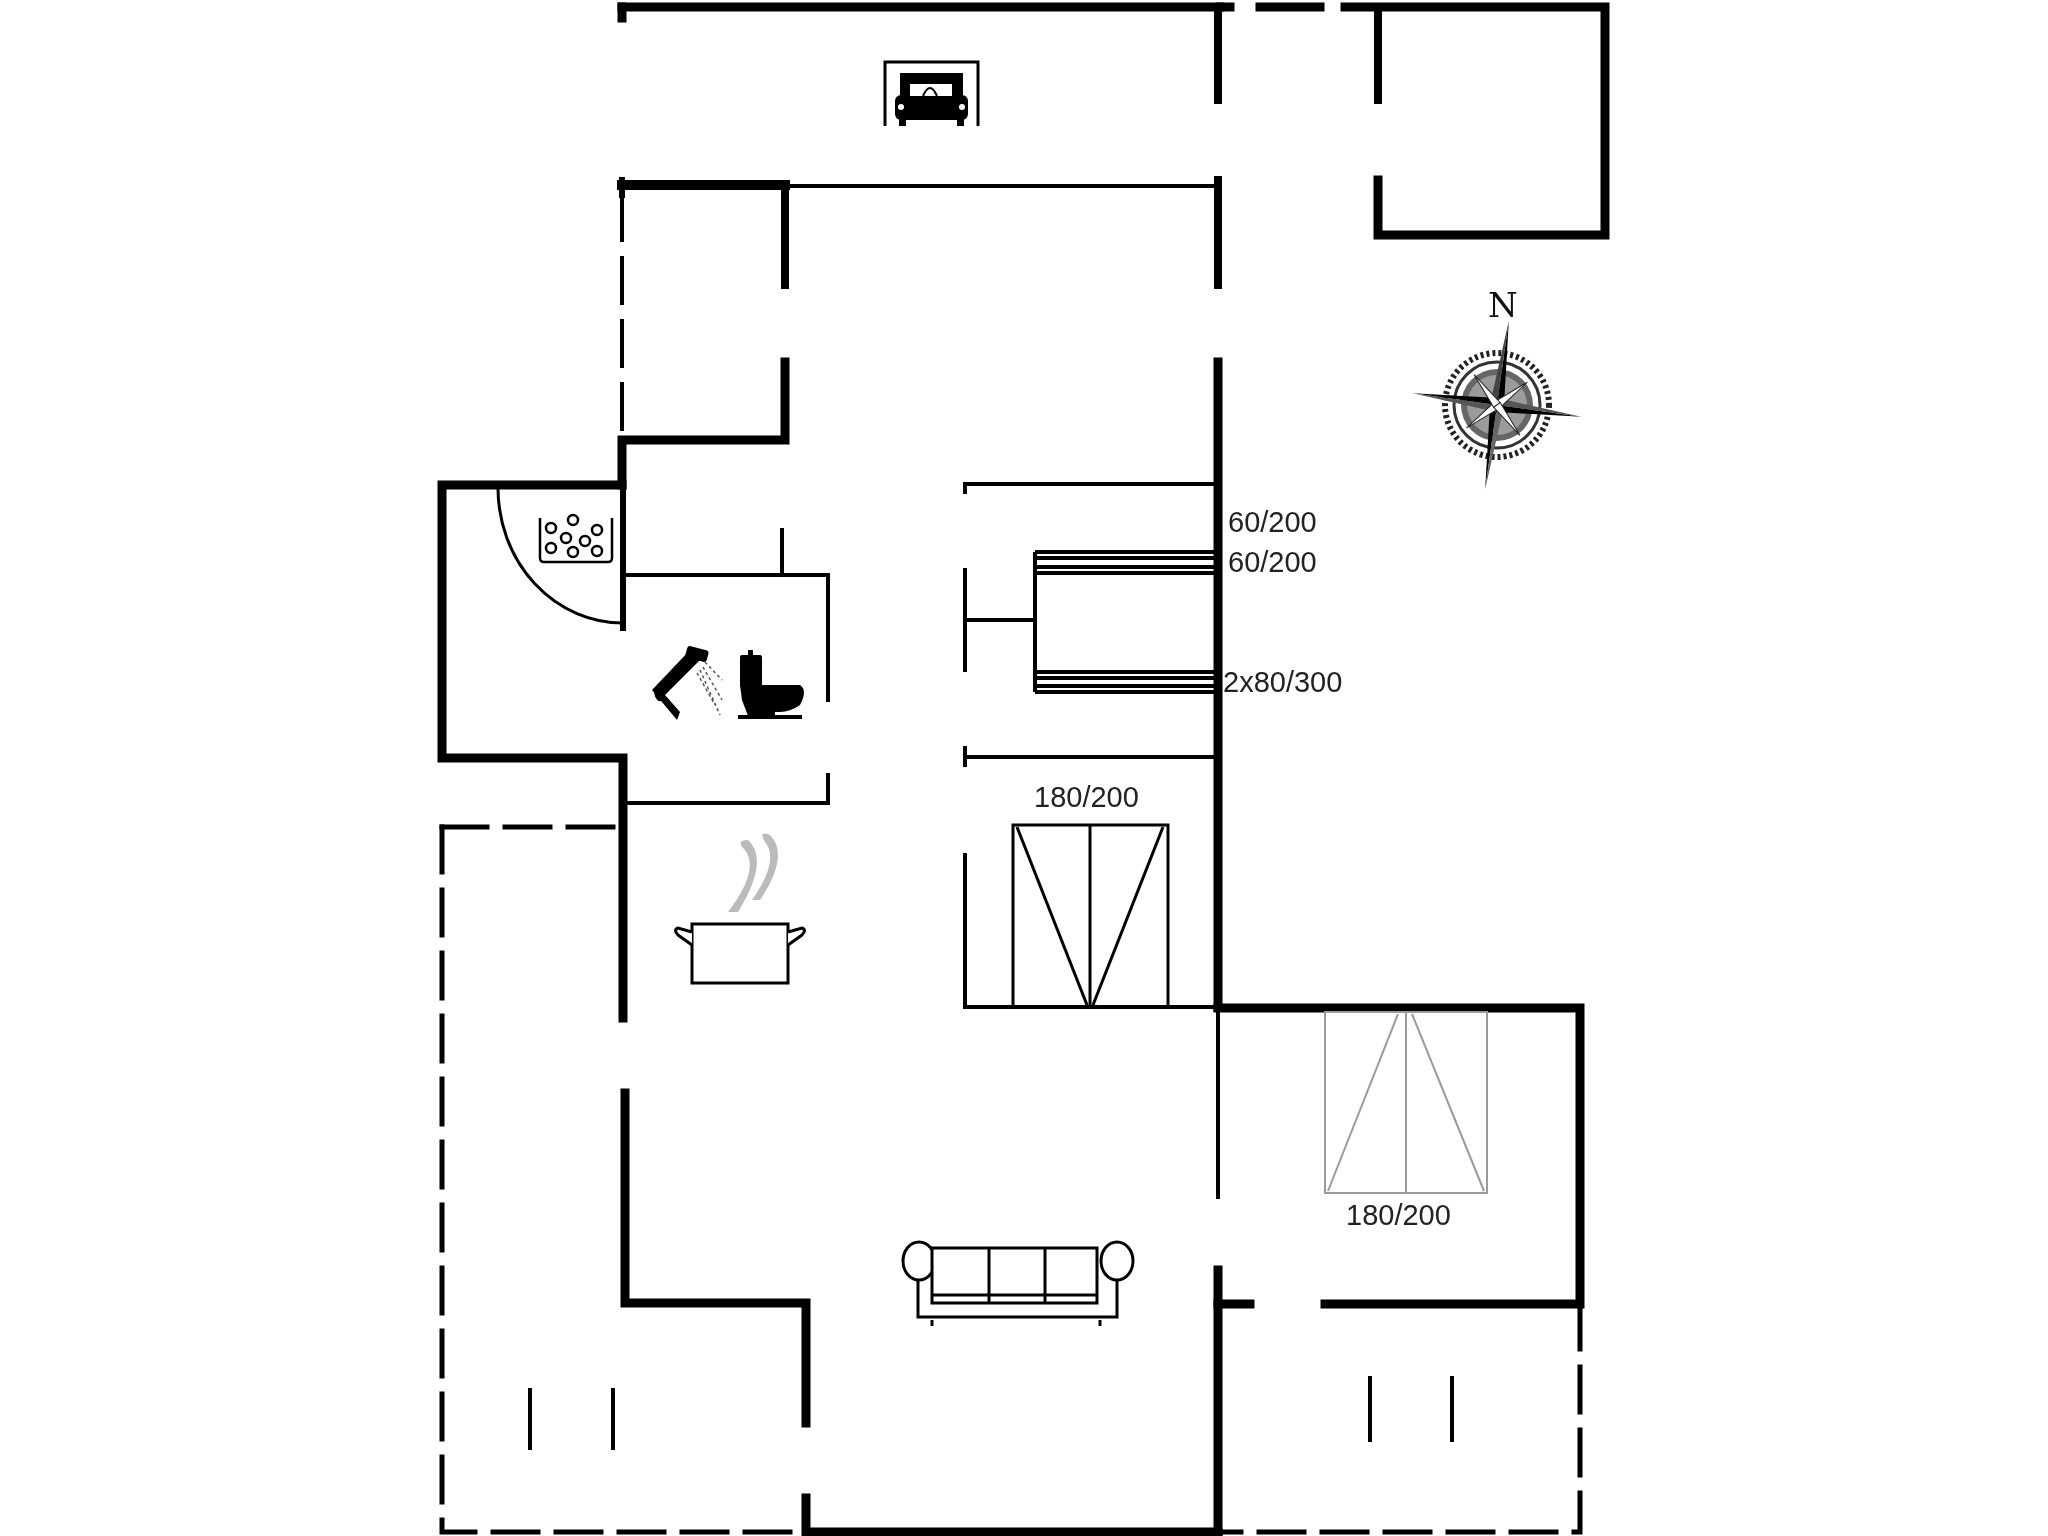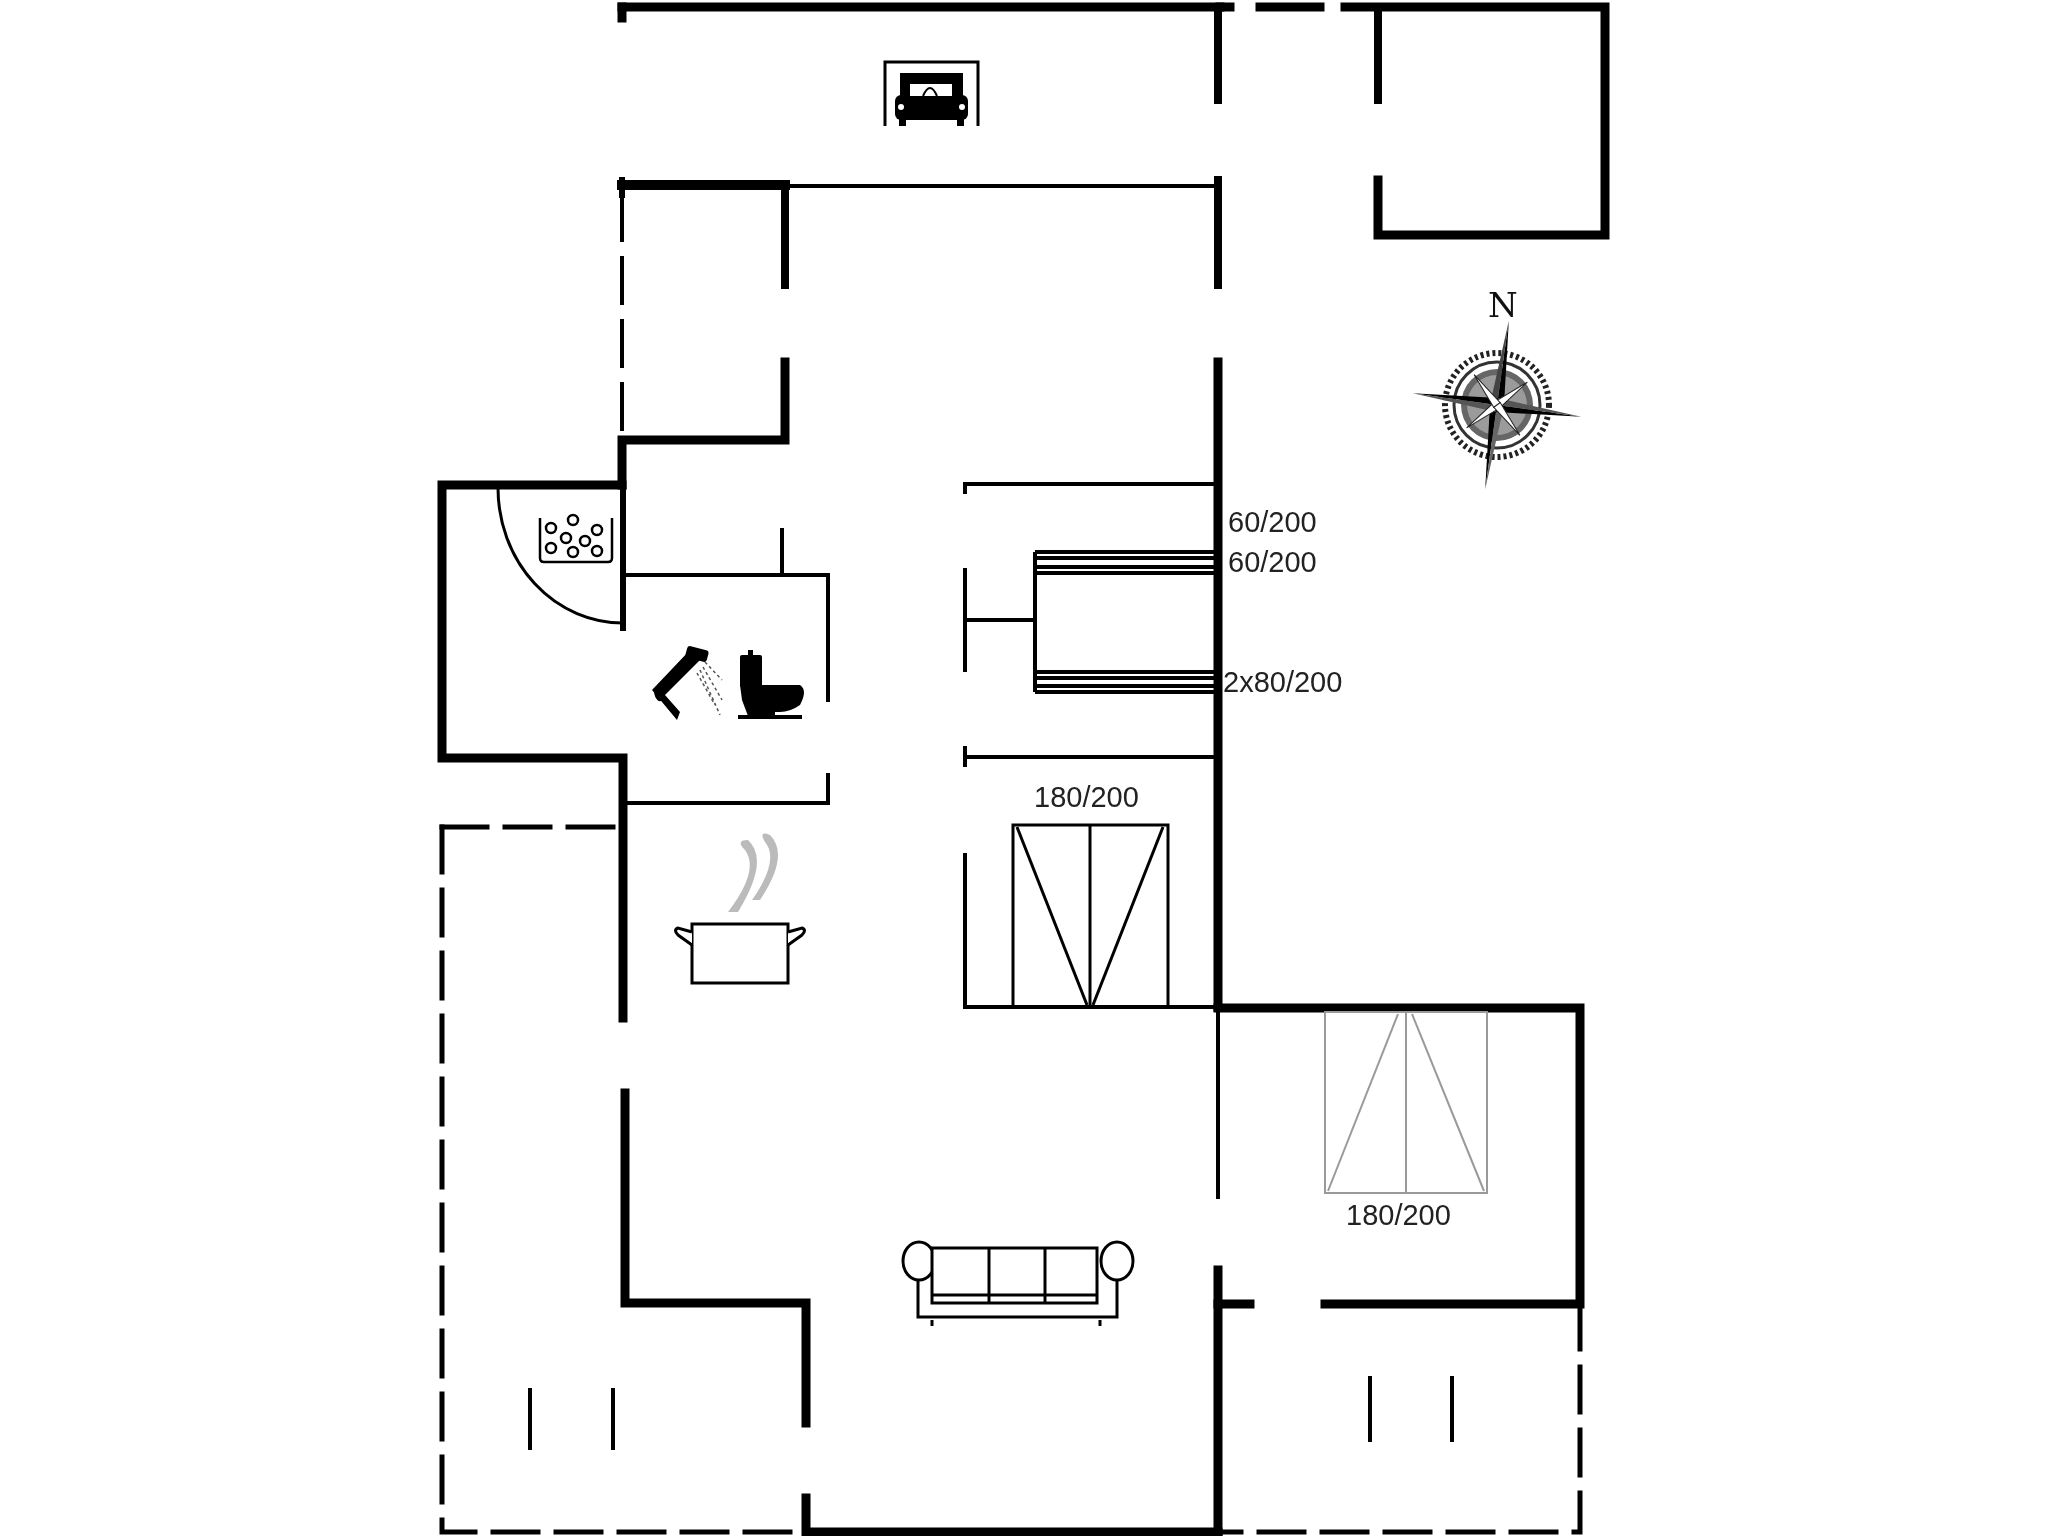--- a/index.html
+++ b/index.html
@@ -166,15 +166,15 @@
           <path d="M38 0 L0 4 L0 -4 Z"></path>
       </g>
     </g>
   </g>
 </svg>
 
 <div class="north" style="left:1488px;top:288px;">N</div>
 
 <div class="lbl" style="left:1228px;top:508px;">60/200</div>
 <div class="lbl" style="left:1228px;top:548px;">60/200</div>
-<div class="lbl" style="left:1223px;top:668px;">2x80/200</div>
+<div class="lbl" style="left:1223px;top:668px;">2x80/300</div>
 <div class="lbl" style="left:1034px;top:783px;">180/200</div>
 <div class="lbl" style="left:1346px;top:1201px;">180/200</div>
 
 </body></html>

